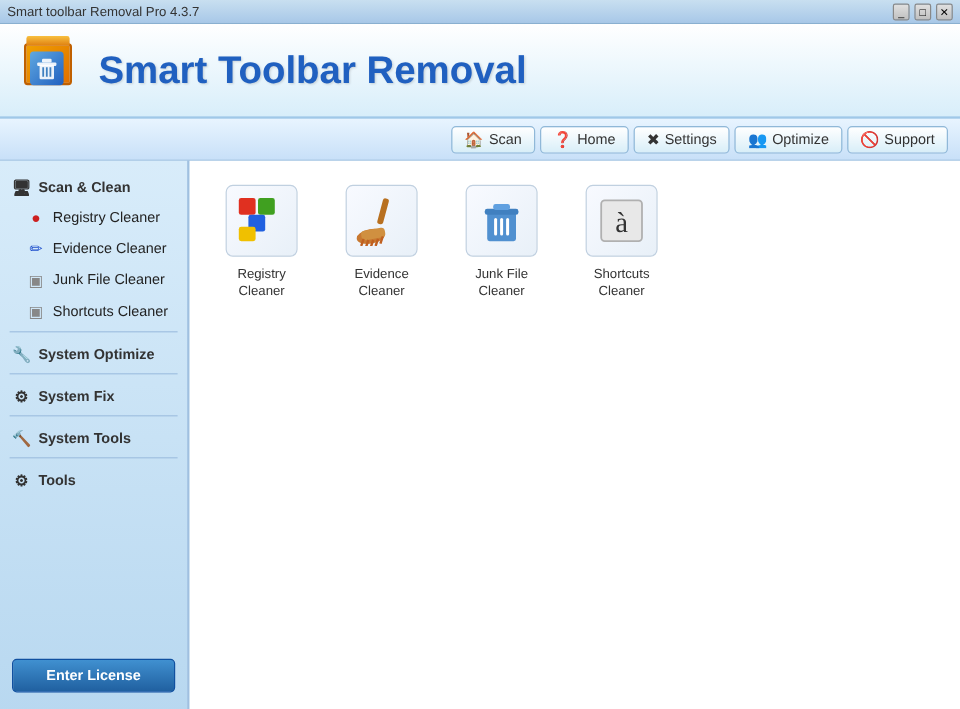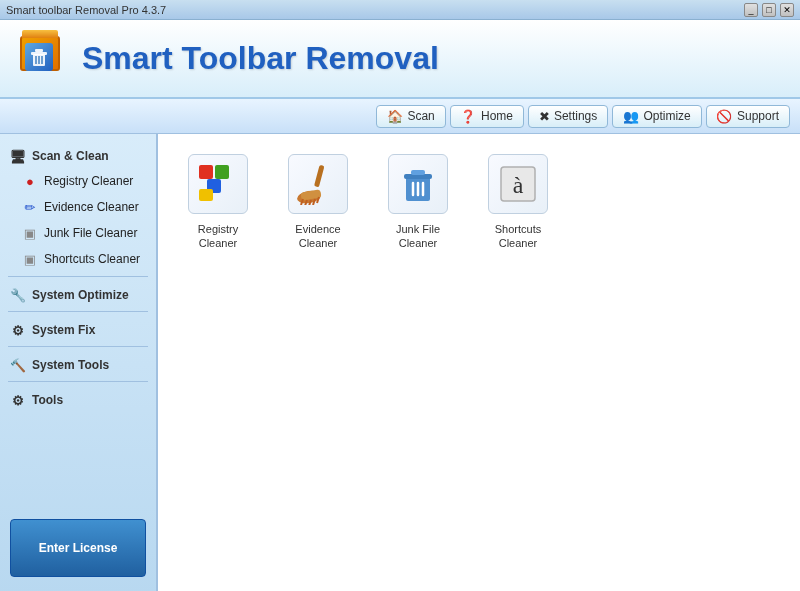--- a/index.html
+++ b/index.html
@@ -175,21 +175,21 @@
     }
     .sidebar-bottom {
       margin-top: auto;
       padding: 10px;
     }
     .enter-license-btn {
       background: linear-gradient(to bottom, #4090d0, #2060a0);
       color: white;
       border: 1px solid #1050a0;
       border-radius: 4px;
-      padding: 21px 12px;
+      padding: 6px 12px;
       font-size: 12px;
       font-weight: bold;
       cursor: pointer;
       width: 100%;
     }
 
     
     .content-area {
       flex: 1;
       background: white;

